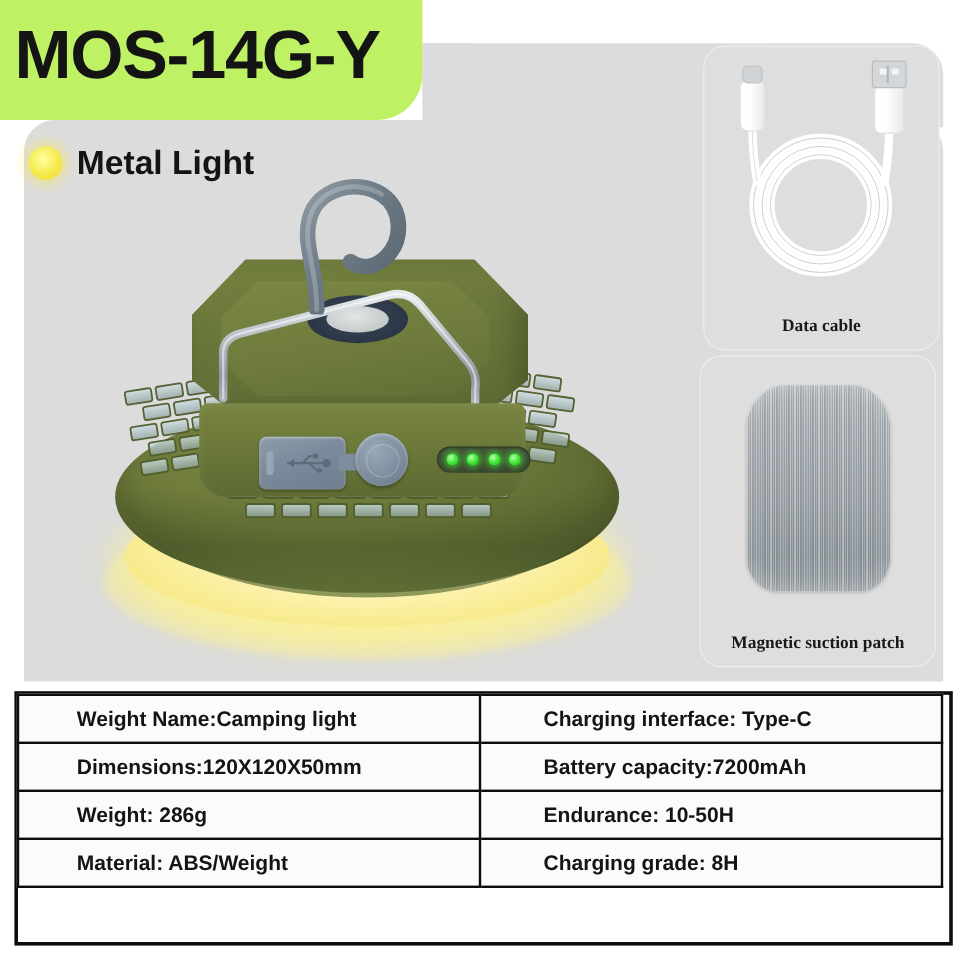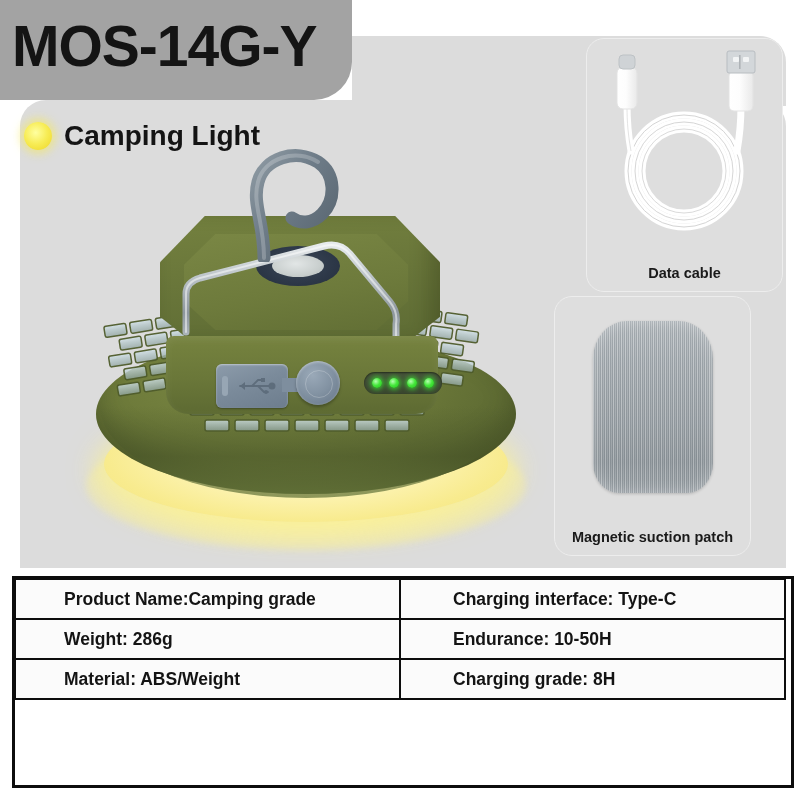--- a/index.html
+++ b/index.html
@@ -20,21 +20,21 @@
     overflow: hidden;
   }
 
   
   .title-banner {
     position: absolute;
     left: 0;
     top: 0;
     width: 352px;
     height: 100px;
-    background: #a3a3a3;
+    background: #bef264;
     border-bottom-right-radius: 38px;
     z-index: 6;
   }
   .title-text {
     position: absolute;
     left: 12px;
     top: 18px;
     font-size: 57px;
     font-weight: 700;
     letter-spacing: -1px;
@@ -319,31 +319,32 @@
 
   
   .acc-card {
     position: absolute;
     background: #dedede;
     border: 1.5px solid #ededed;
     border-radius: 18px;
     z-index: 5;
   }
   #acc-cable { left: 586px; top: 38px;  width: 195px; height: 252px; }
-  #acc-patch { left: 554px; top: 296px; width: 195px; height: 258px; }
+  #acc-patch { left: 583px; top: 296px; width: 195px; height: 258px; }
 
   .acc-caption {
     position: absolute;
     left: 0;
     right: 0;
     bottom: 10px;
     text-align: center;
     font-size: 14.5px;
     font-weight: 600;
     color: #1a1a1a;
+    font-family: Liberation Serif, serif;
   }
 
   
   .cable-art {
     position: absolute;
     left: 0; top: 6px;
     width: 100%;
     height: 208px;
   }
 
@@ -408,21 +409,21 @@
 
   <div class="hero-panel"></div>
   <div class="hero-top-fill"></div>
 
   <div class="title-banner">
     <div class="title-text">MOS-14G-Y</div>
   </div>
 
   <div class="light-label">
     <span class="light-dot"></span>
-    <span class="light-text">Camping Light</span>
+    <span class="light-text">Metal Light</span>
   </div>
 
   <div class="lamp-stage">
 
     <div class="lamp-glow"></div>
     <div class="lamp-diffuser"></div>
     <div class="lamp-body"></div>
     <div class="lamp-body-lip"></div>
 
     <svg class="vent vent-left" viewBox="0 0 112 92">
@@ -589,22 +590,26 @@
 
   <div class="acc-card" id="acc-patch">
     <div class="patch-art"></div>
     <div class="acc-caption">Magnetic suction patch</div>
   </div>
 
   <div class="table-frame"></div>
   <table class="spec-table">
     <tbody>
       <tr>
-        <td class="col-left">Product Name:Camping grade</td>
+        <td class="col-left">Weight Name:Camping light</td>
         <td class="col-right">Charging interface: Type-C</td>
+      </tr>
+      <tr>
+        <td class="col-left">Dimensions:120X120X50mm</td>
+        <td class="col-right">Battery capacity:7200mAh</td>
       </tr>
       <tr>
         <td class="col-left">Weight: 286g</td>
         <td class="col-right">Endurance: 10-50H</td>
       </tr>
       <tr>
         <td class="col-left">Material: ABS/Weight</td>
         <td class="col-right">Charging grade: 8H</td>
       </tr>
     </tbody>

